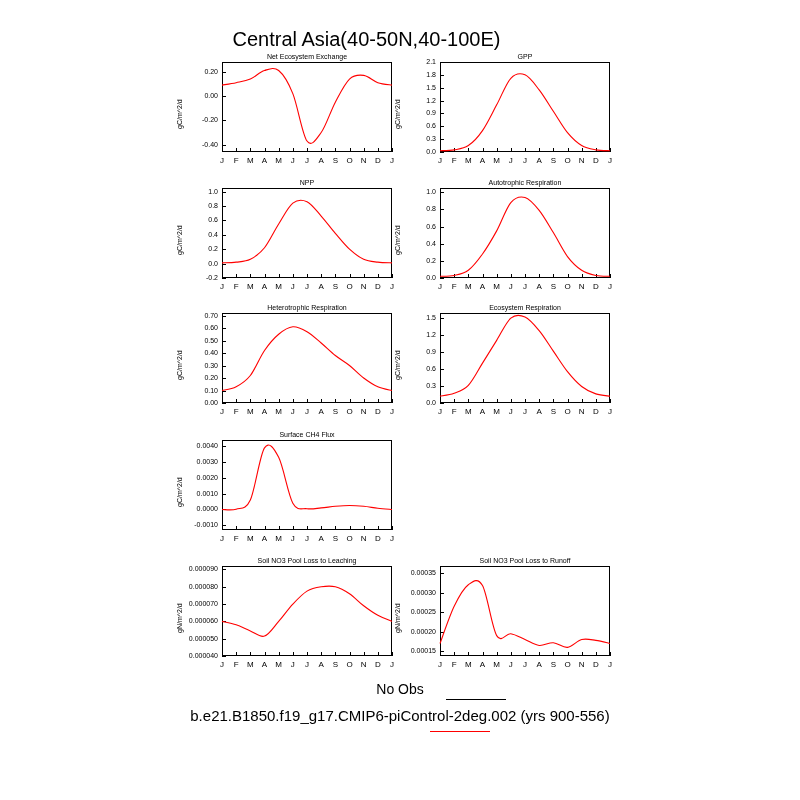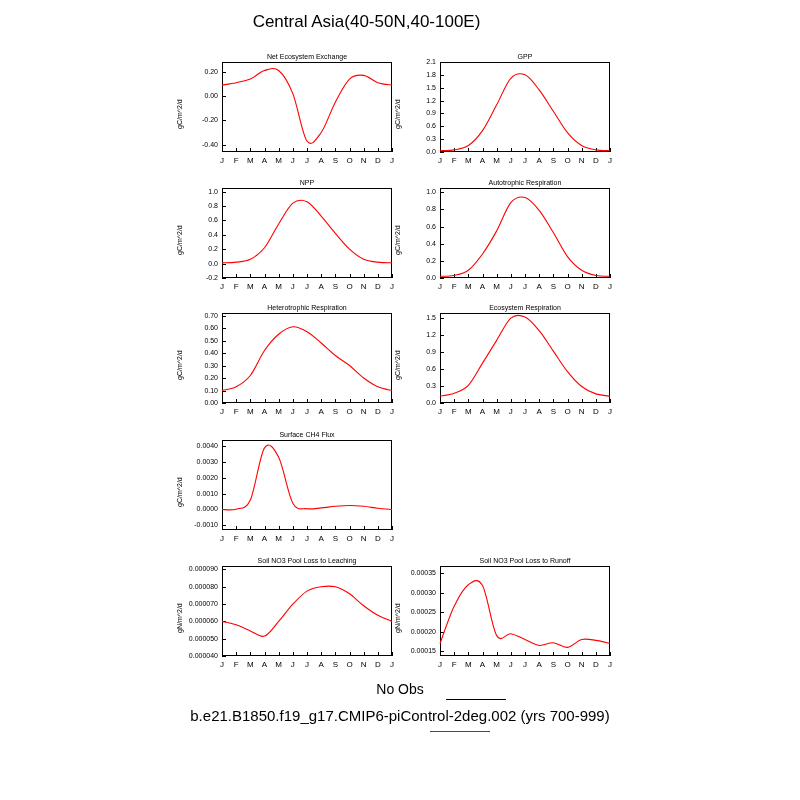--- a/index.html
+++ b/index.html
@@ -6,23 +6,23 @@
   body{
     width:800px;height:800px;
     background:#ffffff;
     font-family:"Liberation Sans", sans-serif;
     color:#000;
     position:relative;
     overflow:hidden;
   }
   #page-title{
     position:absolute;
-    top:12px;left:0;width:733px;
+    top:28px;left:0;width:733px;
     text-align:center;
-    font-size:17px;
+    font-size:20px;
   }
   .panel{
     position:absolute;
   }
   .panel-title{
     position:absolute;
     top:0;left:0;width:100%;
     text-align:center;
     font-size:7px;
     line-height:9px;
@@ -527,14 +527,14 @@
         <div class="tickmark" style="left: 170px; top: 86px; width: 1px; height: 4px;"></div>
         <svg class="curve" width="170" height="90">
           <path d="M 0.00 77.48 C 2.36 71.28, 9.44 50.09, 14.17 40.30 C 18.89 30.52, 23.61 22.24, 28.33 18.78 C 33.06 15.33, 37.78 11.09, 42.50 19.57 C 47.22 28.04, 51.94 61.63, 56.67 69.65 C 61.39 77.67, 66.11 67.04, 70.83 67.70 C 75.56 68.35, 80.28 71.61, 85.00 73.57 C 89.72 75.52, 94.44 78.91, 99.17 79.43 C 103.89 79.96, 108.61 76.37, 113.33 76.70 C 118.06 77.02, 122.78 81.91, 127.50 81.39 C 132.22 80.87, 136.94 74.74, 141.67 73.57 C 146.39 72.39, 151.11 73.70, 155.83 74.35 C 160.56 75.00, 167.64 76.96, 170.00 77.48" fill="none" stroke="#ff0000" stroke-width="1.1"></path>
         </svg>
       </div>
     </div>
   </div>
 
 <div id="noobs">No Obs</div>
 <div id="noobs-line"></div>
-<div id="caption">b.e21.B1850.f19_g17.CMIP6-piControl-2deg.002 (yrs 700-999)</div>
+<div id="caption">b.e21.B1850.f19_g17.CMIP6-piControl-2deg.002 (yrs 900-556)</div>
 <div id="caption-line"></div>
 
 </body></html>

